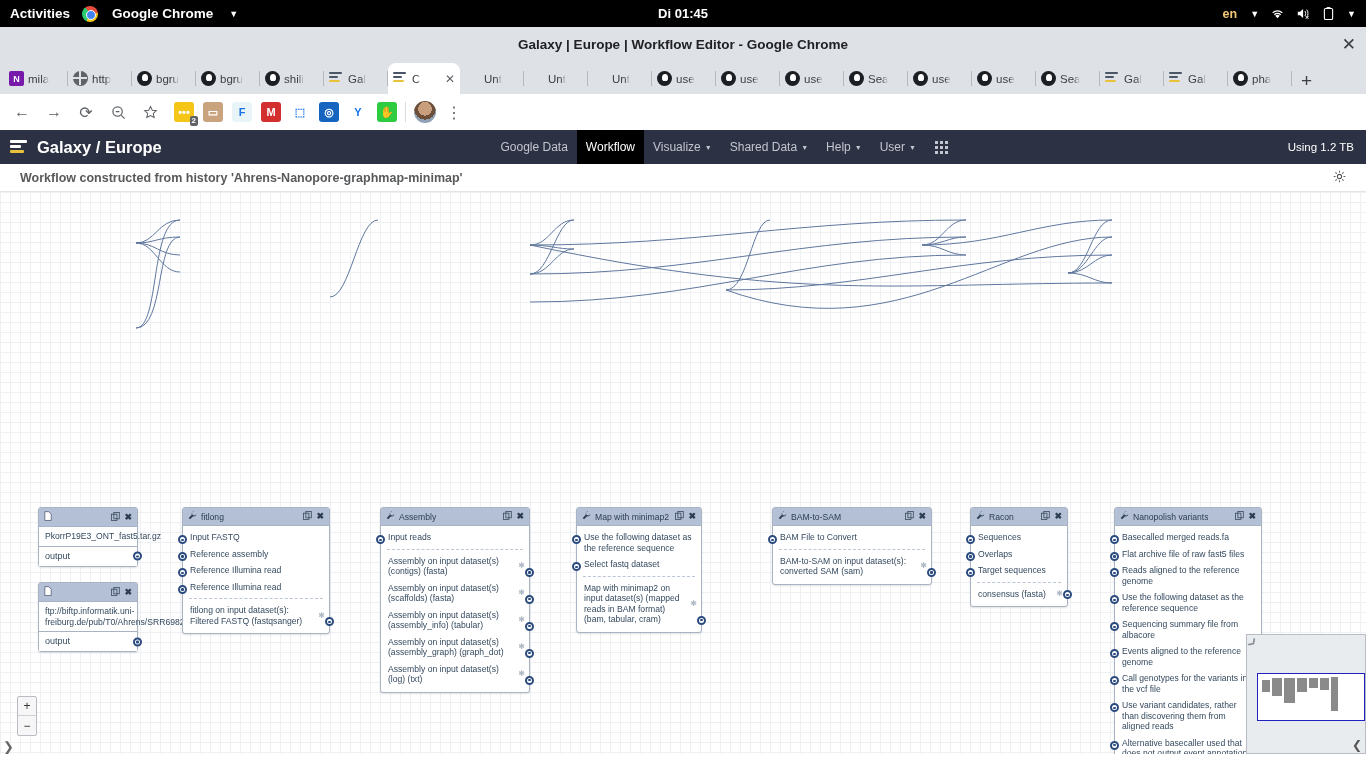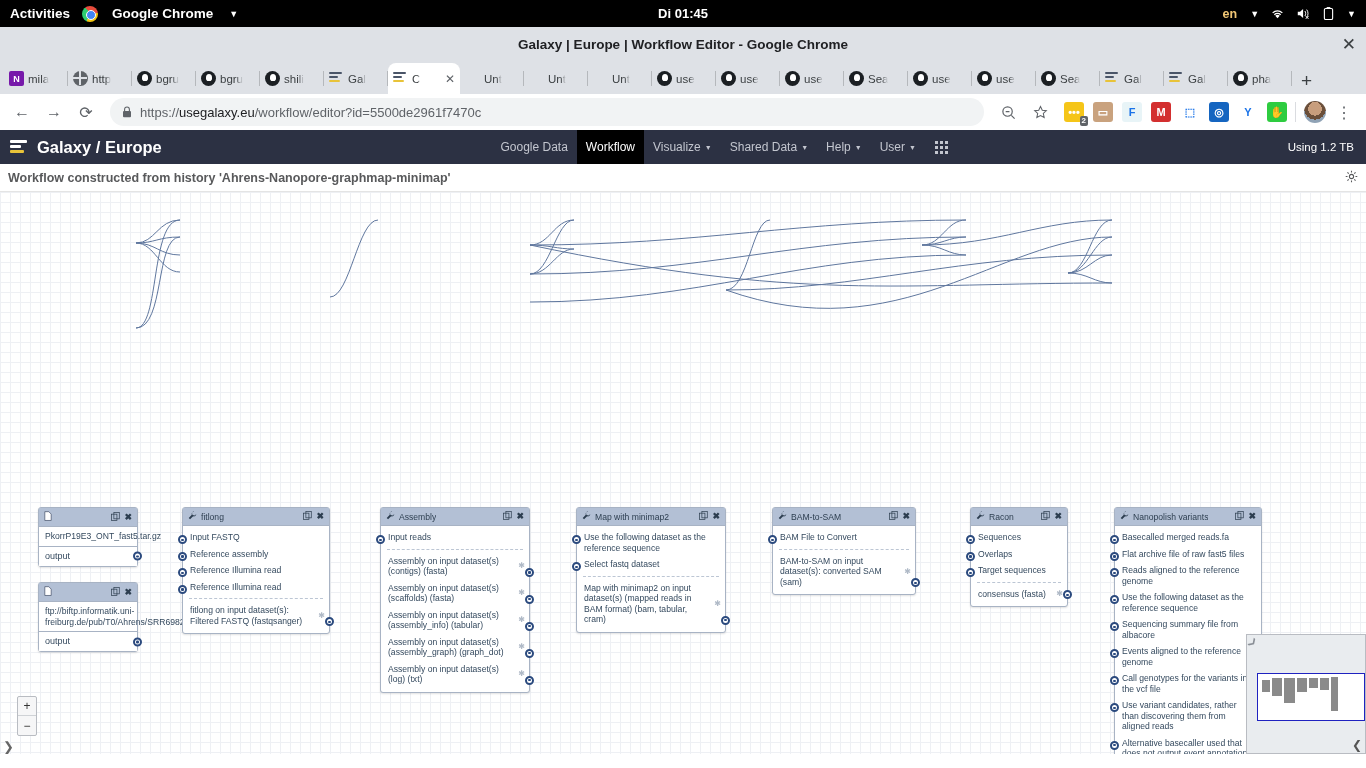--- a/index.html
+++ b/index.html
@@ -137,21 +137,21 @@
     color: #c3c6cf; font-size: 12px;
   }
   .nav-item.active { background: #000000; color: #ffffff; }
   .grid-icon { display:grid; grid-template-columns:repeat(3,3px); gap:2px; padding:0 10px; }
   .grid-icon span { width:3px;height:3px;background:#c3c6cf;display:block; }
   .quota { margin-left: auto; padding-right: 12px; font-size: 11.5px; color:#ffffff; }
 
   
   .wf-header {
     height: 28px; background: #ffffff; border-bottom: 1px solid #e4e4e4;
-    display: flex; align-items: center; padding: 0 8px;
+    display: flex; align-items: center; padding: 0 20px;
     font-size: 12.5px; font-weight: bold; color: #58595b;
   }
   .wf-gear { margin-left: auto; color: #58595b; font-size: 14px; }
 
   
   .canvas {
     position: relative; width: 1366px; height: 562px; background: #ffffff;
     background-image:
       linear-gradient(to right, #eef0f4 1px, transparent 1px),
       linear-gradient(to bottom, #eef0f4 1px, transparent 1px);
@@ -360,29 +360,20 @@
         <span class="favicon fi-gh"></span>
         <span class="tablabel">pha</span>
       </div>
       <div class="newtab">+</div>
     </div>
 
   <div class="toolbar">
     <div class="tb-btn">←</div>
     <div class="tb-btn">→</div>
     <div class="tb-btn">⟳</div>
-    <div class="omnibox">
-      <svg width="10" height="12" viewBox="0 0 10 12">
-        <rect x="1" y="5" width="8" height="6.2" rx="1" fill="#5f6368"></rect>
-        <path d="M2.6 5V3.4a2.4 2.4 0 0 1 4.8 0V5" stroke="#5f6368" stroke-width="1.1" fill="none"></path>
-      </svg>
-      <span class="omni-url">
-        <span class="dim">https://</span><span>usegalaxy.eu</span><span class="dim">/workflow/editor?id=5500de2961f7470c</span>
-      </span>
-    </div>
     <div class="tb-btn">
       <svg width="15" height="15" viewBox="0 0 16 16">
           <circle cx="7" cy="7" r="5" stroke="#5f6368" stroke-width="1.3" fill="none"></circle>
           <path d="M5 7h4M11 11l3.5 3.5" stroke="#5f6368" stroke-width="1.3"></path>
         </svg>
     </div>
     <div class="tb-btn">
       <svg width="15" height="15" viewBox="0 0 16 16">
           <path d="M8 1.6l1.9 4 4.3.5-3.2 2.9.9 4.3L8 11.2 4.1 13.3l.9-4.3L1.8 6.1l4.3-.5z" stroke="#5f6368" stroke-width="1.1" fill="none"></path>
         </svg>
@@ -607,42 +598,42 @@
         <div class="node-body">
           <div class="row in"><span class="term in" style="top:6px;"></span><span>Input reads</span></div>
           <div class="sep"></div>
           <div class="row out"><span>Assembly on input dataset(s) (contigs) (fasta)</span><span class="asterisk">✱</span><span class="term out" style="bottom:3px;"></span></div>
           <div class="row out"><span>Assembly on input dataset(s) (scaffolds) (fasta)</span><span class="asterisk">✱</span><span class="term out" style="bottom:3px;"></span></div>
           <div class="row out"><span>Assembly on input dataset(s) (assembly_info) (tabular)</span><span class="asterisk">✱</span><span class="term out" style="bottom:3px;"></span></div>
           <div class="row out"><span>Assembly on input dataset(s) (assembly_graph) (graph_dot)</span><span class="asterisk">✱</span><span class="term out" style="bottom:3px;"></span></div>
           <div class="row out"><span>Assembly on input dataset(s) (log) (txt)</span><span class="asterisk">✱</span><span class="term out" style="bottom:3px;"></span></div>
         </div>
       </div>
-      <div class="node" style="left: 576px; top: 315px; width: 150px;">
+      <div class="node" style="left: 576px; top: 315px; width: 126px;">
         <div class="node-head">
           <span><svg width="9" height="9" viewBox="0 0 10 10">
               <path d="M6.6.8a2.6 2.6 0 0 0-2.4 3.5L.8 7.7l1.5 1.5 3.4-3.4A2.6 2.6 0 0 0 9.2 3.4L7.6 5 5 4.4 4.4 2 6 .4z" fill="#2d3e50"></path>
             </svg></span>
           <span class="ttl">Map with minimap2</span>
           <span class="tools">
             <span><svg width="9" height="9" viewBox="0 0 10 10">
                 <rect x=".6" y="2.4" width="6" height="7" stroke="#2d3e50" stroke-width=".8" fill="none"></rect>
                 <rect x="3.2" y=".6" width="6" height="7" stroke="#2d3e50" stroke-width=".8" fill="none"></rect>
               </svg></span>
             <span style="font-size:9px;font-weight:bold;">✖</span>
           </span>
         </div>
         <div class="node-body">
           <div class="row in"><span class="term in" style="top:6px;"></span><span>Use the following dataset as the reference sequence</span></div>
           <div class="row in"><span class="term in" style="top:6px;"></span><span>Select fastq dataset</span></div>
           <div class="sep"></div>
           <div class="row out"><span>Map with minimap2 on input dataset(s) (mapped reads in BAM format) (bam, tabular, cram)</span><span class="asterisk">✱</span><span class="term out" style="bottom:3px;"></span></div>
         </div>
       </div>
-      <div class="node" style="left: 772px; top: 315px; width: 144px;">
+      <div class="node" style="left: 772px; top: 315px; width: 160px;">
         <div class="node-head">
           <span><svg width="9" height="9" viewBox="0 0 10 10">
               <path d="M6.6.8a2.6 2.6 0 0 0-2.4 3.5L.8 7.7l1.5 1.5 3.4-3.4A2.6 2.6 0 0 0 9.2 3.4L7.6 5 5 4.4 4.4 2 6 .4z" fill="#2d3e50"></path>
             </svg></span>
           <span class="ttl">BAM-to-SAM</span>
           <span class="tools">
             <span><svg width="9" height="9" viewBox="0 0 10 10">
                 <rect x=".6" y="2.4" width="6" height="7" stroke="#2d3e50" stroke-width=".8" fill="none"></rect>
                 <rect x="3.2" y=".6" width="6" height="7" stroke="#2d3e50" stroke-width=".8" fill="none"></rect>
               </svg></span>

